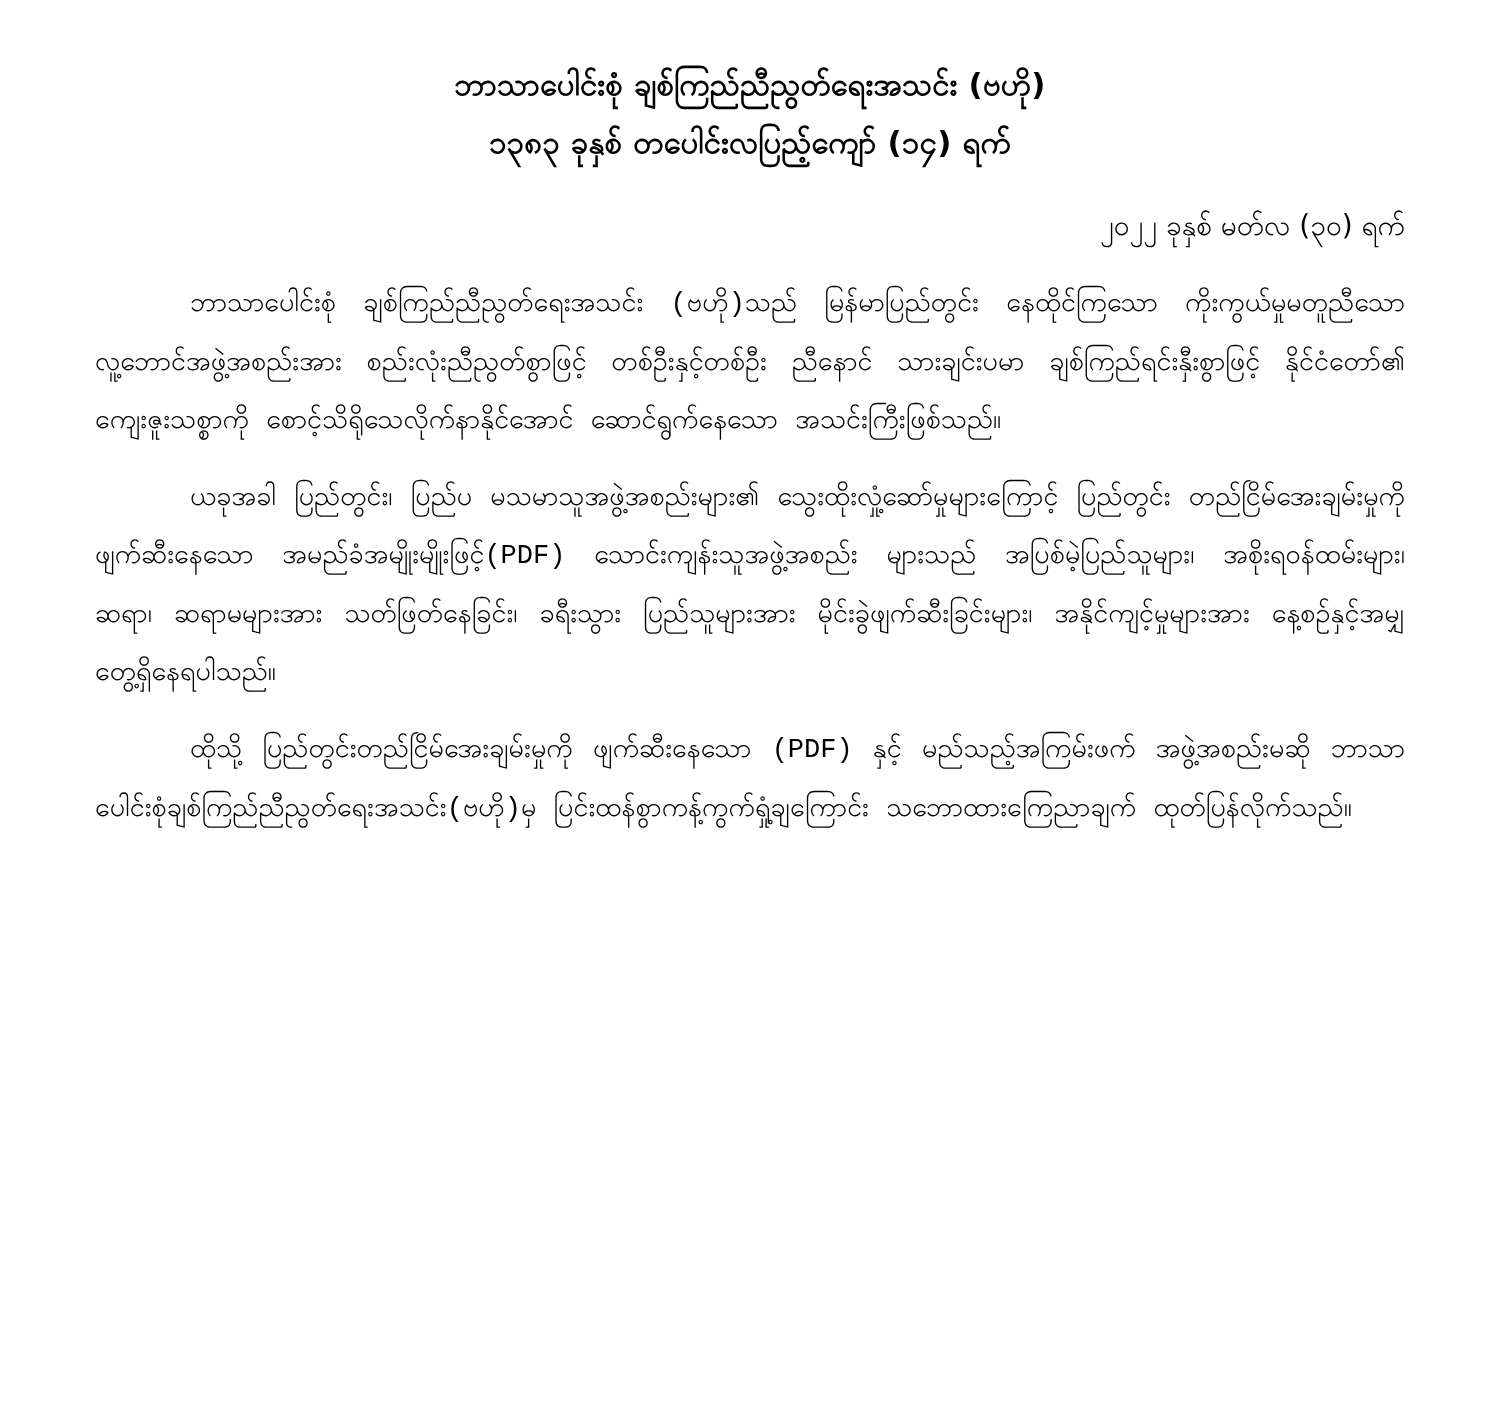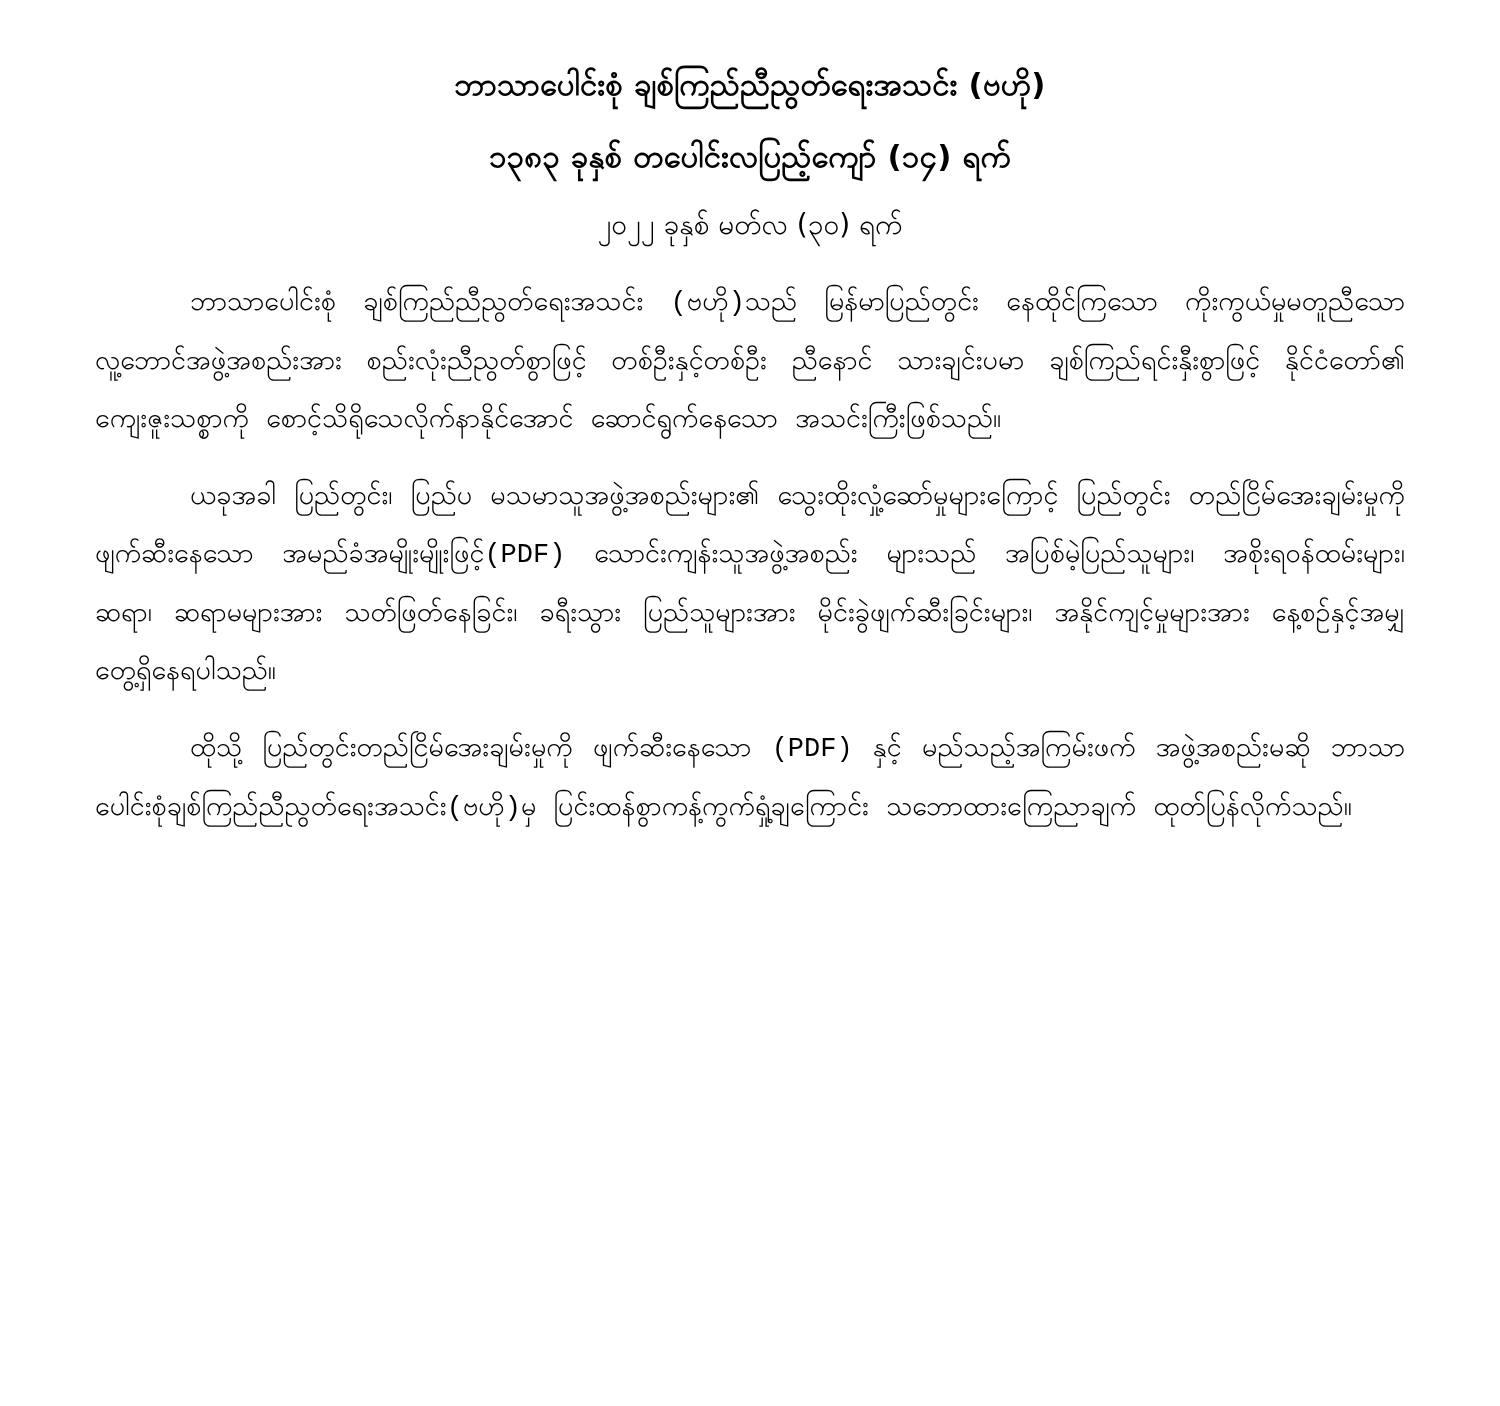--- a/index.html
+++ b/index.html
@@ -27,28 +27,28 @@
   .title-line-1 {
     font-size: 31px;
     font-weight: bold;
     line-height: 1.6;
     letter-spacing: 0.2px;
   }
   .title-line-2 {
     font-size: 31px;
     font-weight: bold;
     line-height: 1.6;
-    margin-top: 22px;
+    margin-top: 8px;
     letter-spacing: 0.2px;
   }
   .date-line {
-    text-align: center;
+    text-align: right;
     font-size: 28px;
     line-height: 1.6;
-    margin-top: 22px;
+    margin-top: 37px;
   }
   .para {
     font-size: 27px;
     line-height: 2.17;
     text-align: justify;
     text-justify: inter-word;
     text-align-last: left;
     margin-top: 18px;
     text-indent: 95px;
     word-spacing: 1px;

